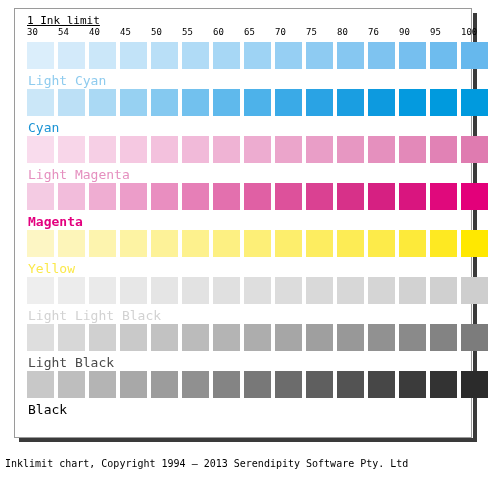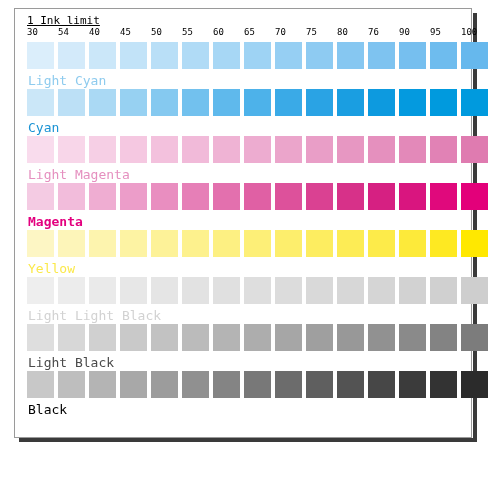--- a/index.html
+++ b/index.html
@@ -278,14 +278,15 @@
               <div class="swatch" title="Black 95" style="left: 403px; width: 27px; background: rgb(51, 51, 51);"></div>
               <div class="swatch" title="Black 100" style="left: 434px; width: 27px; background: rgb(43, 43, 43);"></div>
             </div>
             <div class="ink-label" style="color: rgb(0, 0, 0);">Black</div>
           </div>
         </div>
 
     </div>
   </div>
 
+  <div class="footer">Inklimit chart, Copyright 1994 – 2013 Serendipity Software Pty. Ltd</div>
 
 </div>
 
 </body></html>

